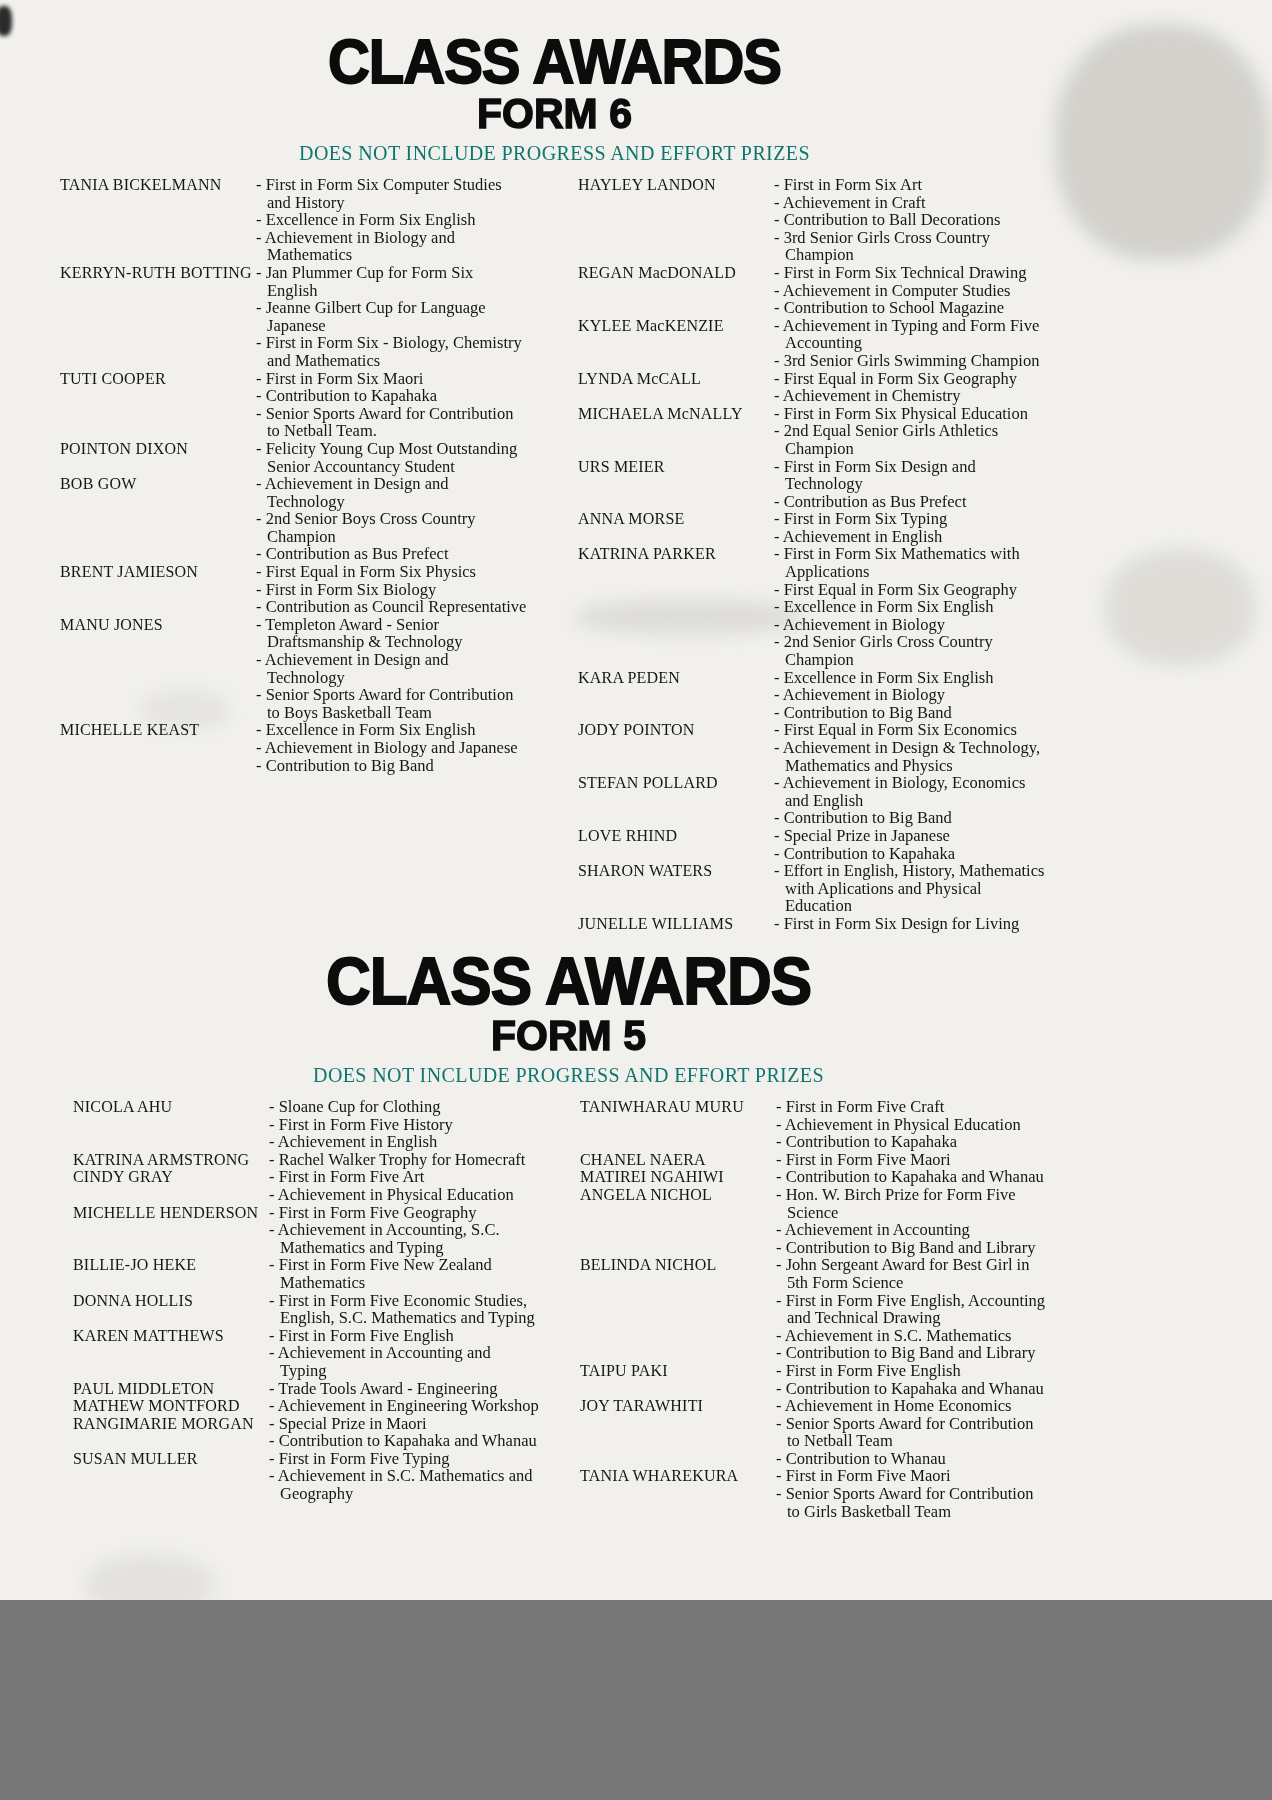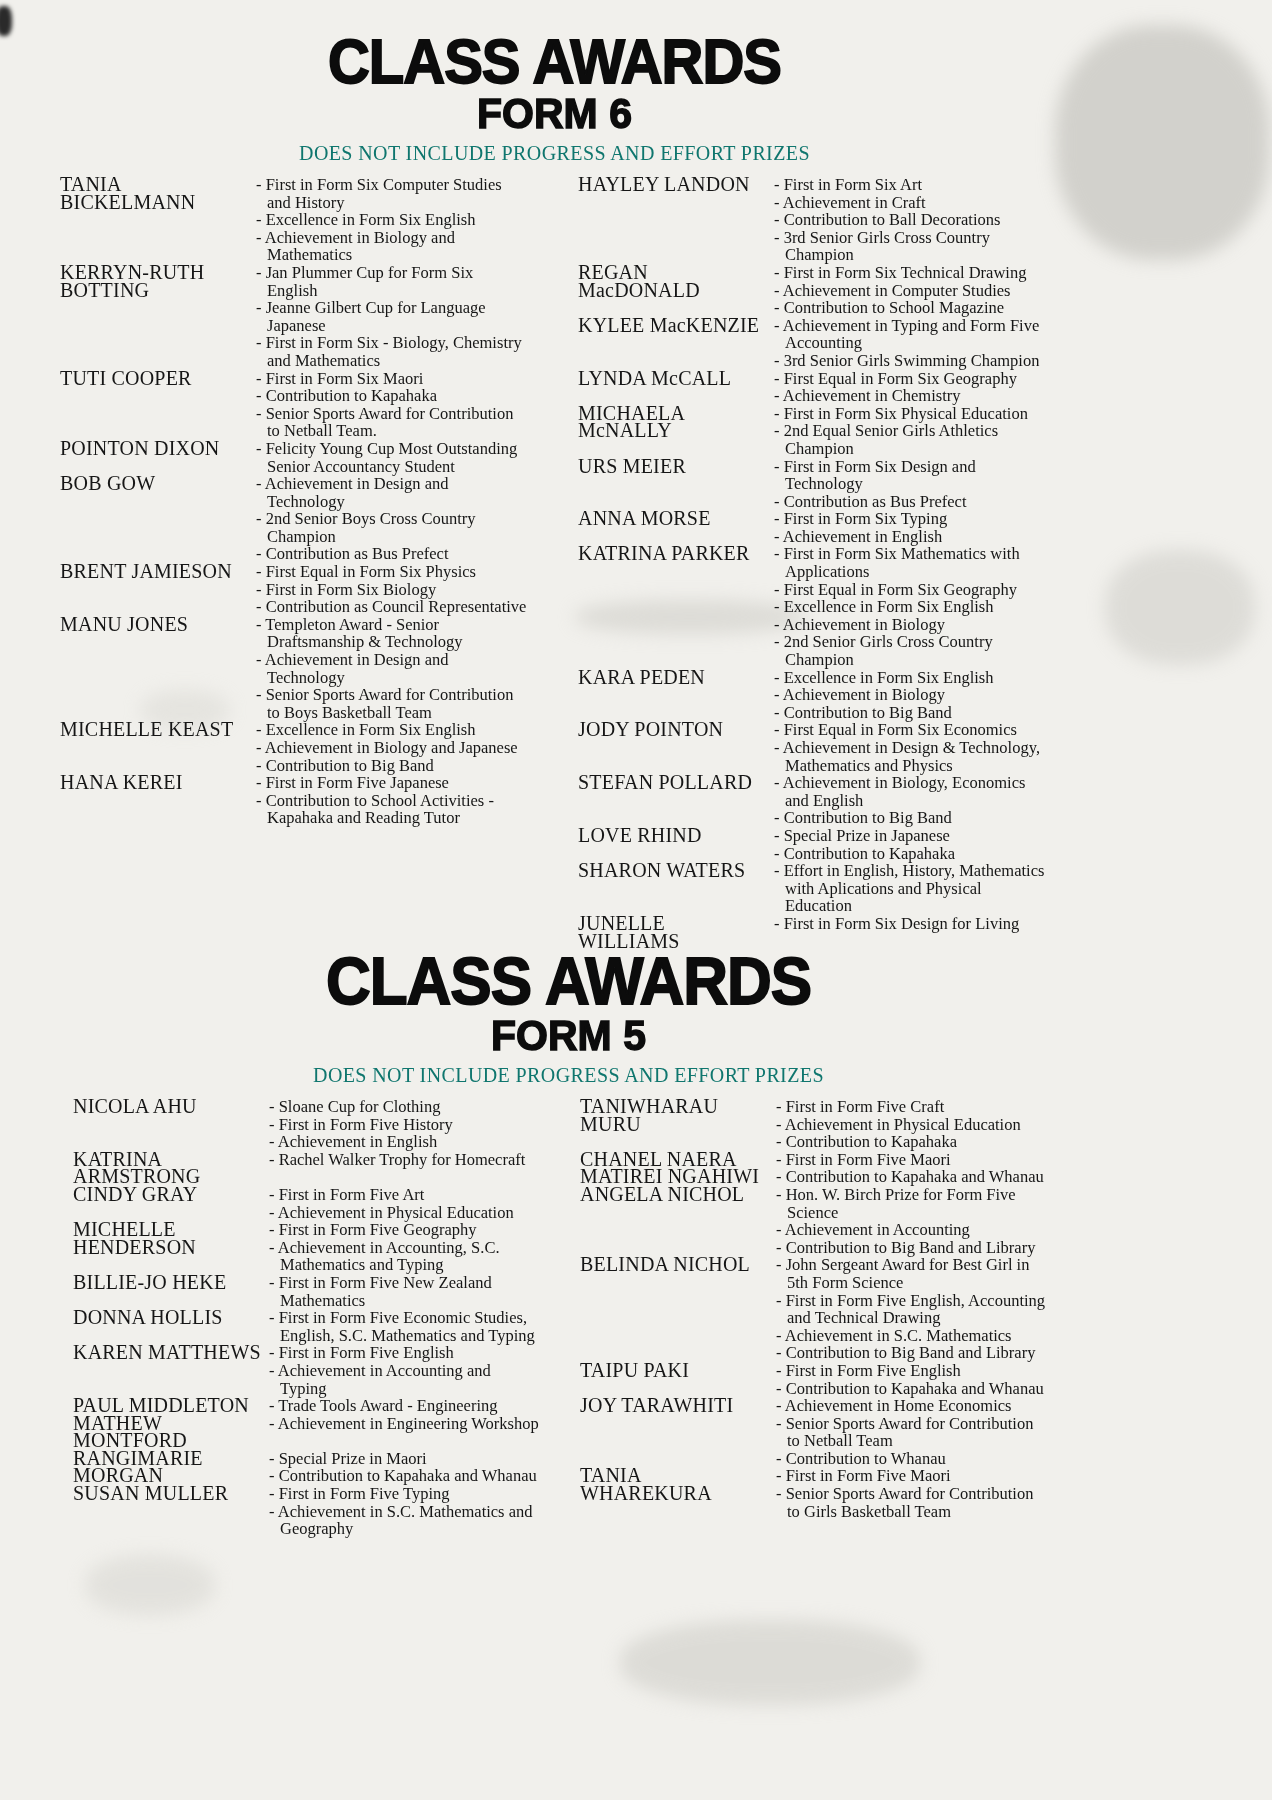--- a/index.html
+++ b/index.html
@@ -1,17 +1,17 @@
 <!DOCTYPE html>
 <html><head>
 <meta charset="utf-8">
 <style>
   html,body { margin:0; padding:0; background:#777; }
   .page {
-    position:relative; width:1272px; height:1800px; margin:0 auto;
+    position:relative; width:1272px; height:1600px; margin:0 auto;
     background:#f1f0ec; overflow:hidden;
     font-family:"Liberation Serif", serif; color:#161616;
   }
   
   .smudge { position:absolute; border-radius:45%; filter:blur(9px); }
   .sm1 { left:1055px; top:25px;  width:215px; height:235px; background:#b9b8b2; opacity:.55; }
   .sm2 { left:1105px; top:550px; width:150px; height:115px; background:#c6c5bf; opacity:.45; }
   .sm3 { left:575px;  top:600px; width:230px; height:34px;  background:#c9c8c2; opacity:.5; }
   .sm4 { left:620px;  top:1620px;width:300px; height:85px;  background:#c9c8c2; opacity:.5; }
   .sm5 { left:85px;   top:1555px;width:130px; height:60px;  background:#d2d1cb; opacity:.45; }
@@ -42,21 +42,21 @@
   .note { font-size:20px; letter-spacing:.4px; margin-top:9px; color:#0f766e; }
 
   .cols { display:flex; margin-top:11px; }
   .sec-0 .cols { margin-left:60px; gap:51px; }
   .sec-1 .cols { margin-left:73px; gap:40px; }
   .col { width:467px; flex:0 0 467px; }
 
   .entry { display:flex; align-items:flex-start; }
   .nm {
     flex:0 0 196px; width:196px;
-    font-size:20px; line-height:17.6px; letter-spacing:.2px;
+    font-size:16px; line-height:17.6px; letter-spacing:.2px;
     padding-right:4px; box-sizing:border-box;
   }
   .aw { width:271px; flex:0 0 271px; }
   .a  { font-size:16.5px; line-height:17.6px; padding-left:11px; text-indent:-11px; }
   .a::before { content:"- "; }
 </style>
 </head>
 <body>
 
 <div class="page">
@@ -131,27 +131,20 @@
             </div>
           </div>
           <div class="entry">
             <div class="nm">MICHELLE KEAST</div>
             <div class="aw">
               <div class="a">Excellence in Form Six English</div>
               <div class="a">Achievement in Biology and Japanese</div>
               <div class="a">Contribution to Big Band</div>
             </div>
           </div>
-          <div class="entry">
-            <div class="nm">HANA KEREI</div>
-            <div class="aw">
-              <div class="a">First in Form Five Japanese</div>
-              <div class="a">Contribution to School Activities - Kapahaka and Reading Tutor</div>
-            </div>
-          </div>
         </div>
       <div class="col">
           <div class="entry">
             <div class="nm">HAYLEY LANDON</div>
             <div class="aw">
               <div class="a">First in Form Six Art</div>
               <div class="a">Achievement in Craft</div>
               <div class="a">Contribution to Ball Decorations</div>
               <div class="a">3rd Senior Girls Cross Country Champion</div>
             </div>

